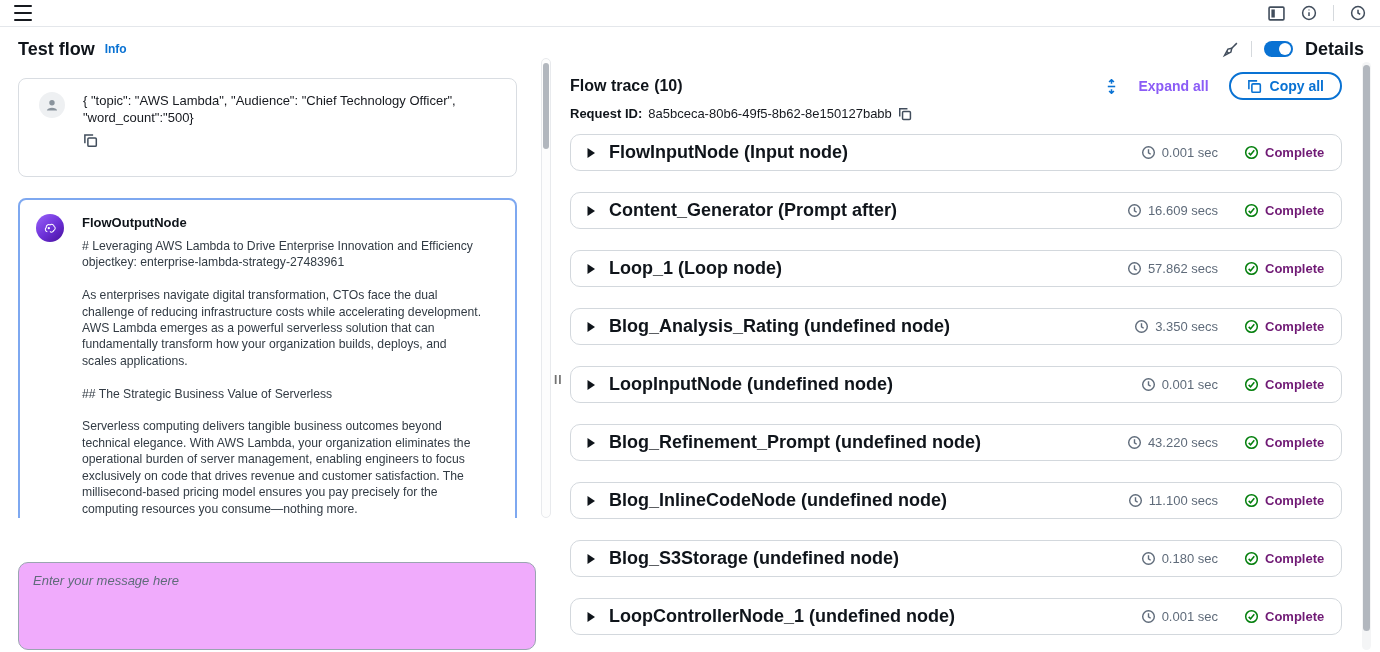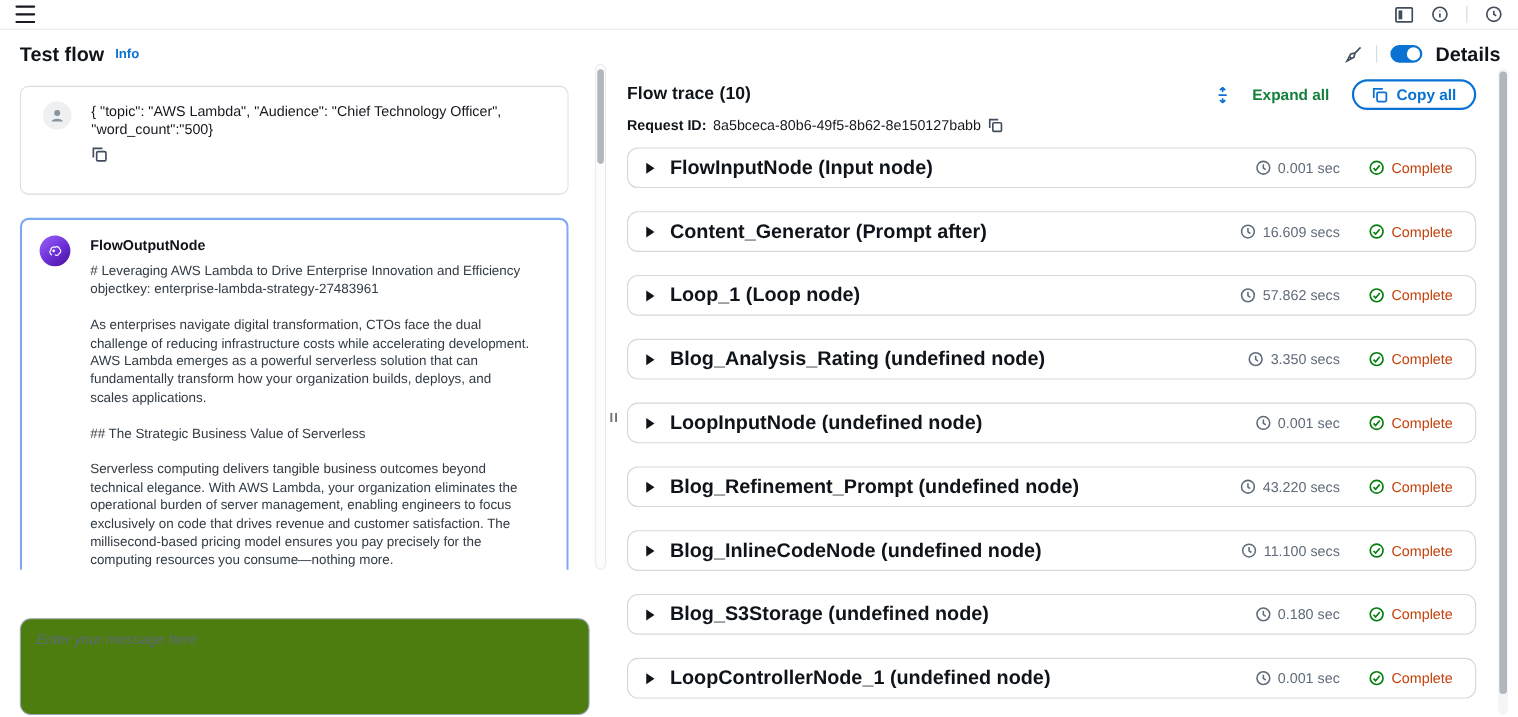--- a/index.html
+++ b/index.html
@@ -51,58 +51,58 @@
   
   .left-scrollbar { position:absolute; left:541px; top:58px; width:10px; height:460px;
                     border:1px solid #e8eaed; border-radius:5px; background:#fdfdfd; }
   .left-scrollbar .thumb { position:absolute; left:1px; top:4px; width:6px; height:86px;
                            border-radius:3px; background:#b2b7be; }
   .splitter-handle { position:absolute; left:554px; top:373px; font-size:12px; font-weight:700;
                      color:#737373; letter-spacing:1px; cursor:col-resize; }
 
   
   .message-box { position:absolute; left:18px; top:562px; width:518px; height:88px;
-                 border:1px solid #9aa5b1; border-radius:10px; background:#4d7c0f; }
+                 border:1px solid #9aa5b1; border-radius:10px; background:#f0abfc; }
   .message-input { width:100%; height:46px; border:none; outline:none; resize:none;
                    padding:10px 14px; font-family:"Liberation Sans",sans-serif; font-size:13px;
                    background:transparent; color:#16191f; }
   .message-input::placeholder { font-style:italic; color:#5f6b7a; }
   .box-footer { position:absolute; left:12px; right:10px; bottom:7px; display:flex;
                 align-items:center; justify-content:space-between; }
   .run-btn { display:flex; align-items:center; gap:9px; background:#eaecee; color:#9ba7b6;
              border:none; border-radius:16px; padding:6px 18px; font-size:14px; font-weight:700;
              font-family:"Liberation Sans",sans-serif; cursor:not-allowed; }
 
   
   .trace-panel { position:absolute; left:570px; top:70px; width:772px; }
   .trace-top { display:flex; align-items:center; height:32px; }
   .trace-title { font-size:16px; font-weight:700; }
   .trace-count { font-size:16px; font-weight:700; margin-left:5px; }
   .trace-actions { margin-left:auto; display:flex; align-items:center; gap:20px; }
   .expand-all { display:flex; align-items:center; gap:21px; background:none; border:none;
-                color:#15803d; font-size:14px; font-weight:700; cursor:pointer;
+                color:#8b5cf6; font-size:14px; font-weight:700; cursor:pointer;
                 font-family:"Liberation Sans",sans-serif; }
   .copy-all { display:flex; align-items:center; gap:8px; background:#fff; border:2px solid #0972d3;
               color:#0972d3; font-size:14px; font-weight:700; border-radius:17px; padding:4px 16px;
               cursor:pointer; font-family:"Liberation Sans",sans-serif; }
   .request-row { margin-top:4px; display:flex; align-items:center; gap:6px; font-size:13px; }
   .request-label { font-weight:700; }
   .request-value { color:#16191f; }
   .request-copy { color:#414d5c; }
 
   .trace-list { margin-top:13px; display:flex; flex-direction:column; gap:21px; }
   .trace-row { height:37px; border:1px solid #d3d8dd; border-radius:10px; background:#fff;
                display:flex; align-items:center; padding:0 15px; cursor:pointer; }
   .caret { display:flex; margin-right:13px; }
   .row-name { font-size:18px; font-weight:700; color:#0f141a; }
   .row-right { margin-left:auto; display:flex; align-items:center; }
   .row-time { display:flex; align-items:center; gap:6px; min-width:112px; justify-content:flex-end;
               color:#5f6b7a; font-size:13px; }
   .row-status { display:flex; align-items:center; gap:6px; margin-left:26px; min-width:82px;
-                color:#c2410c; font-size:13px; font-weight:400; }
+                color:#701a75; font-size:13px; font-weight:700; }
 
   .right-scrollbar { position:absolute; left:1362px; top:62px; width:9px; height:588px;
                      border-radius:5px; background:#f4f5f6; }
   .right-scrollbar .thumb { position:absolute; left:1px; top:3px; width:7px; height:566px;
                             border-radius:4px; background:#b2b7be; }
 </style>
 </head>
 <body>
 
 <div class="screen">

